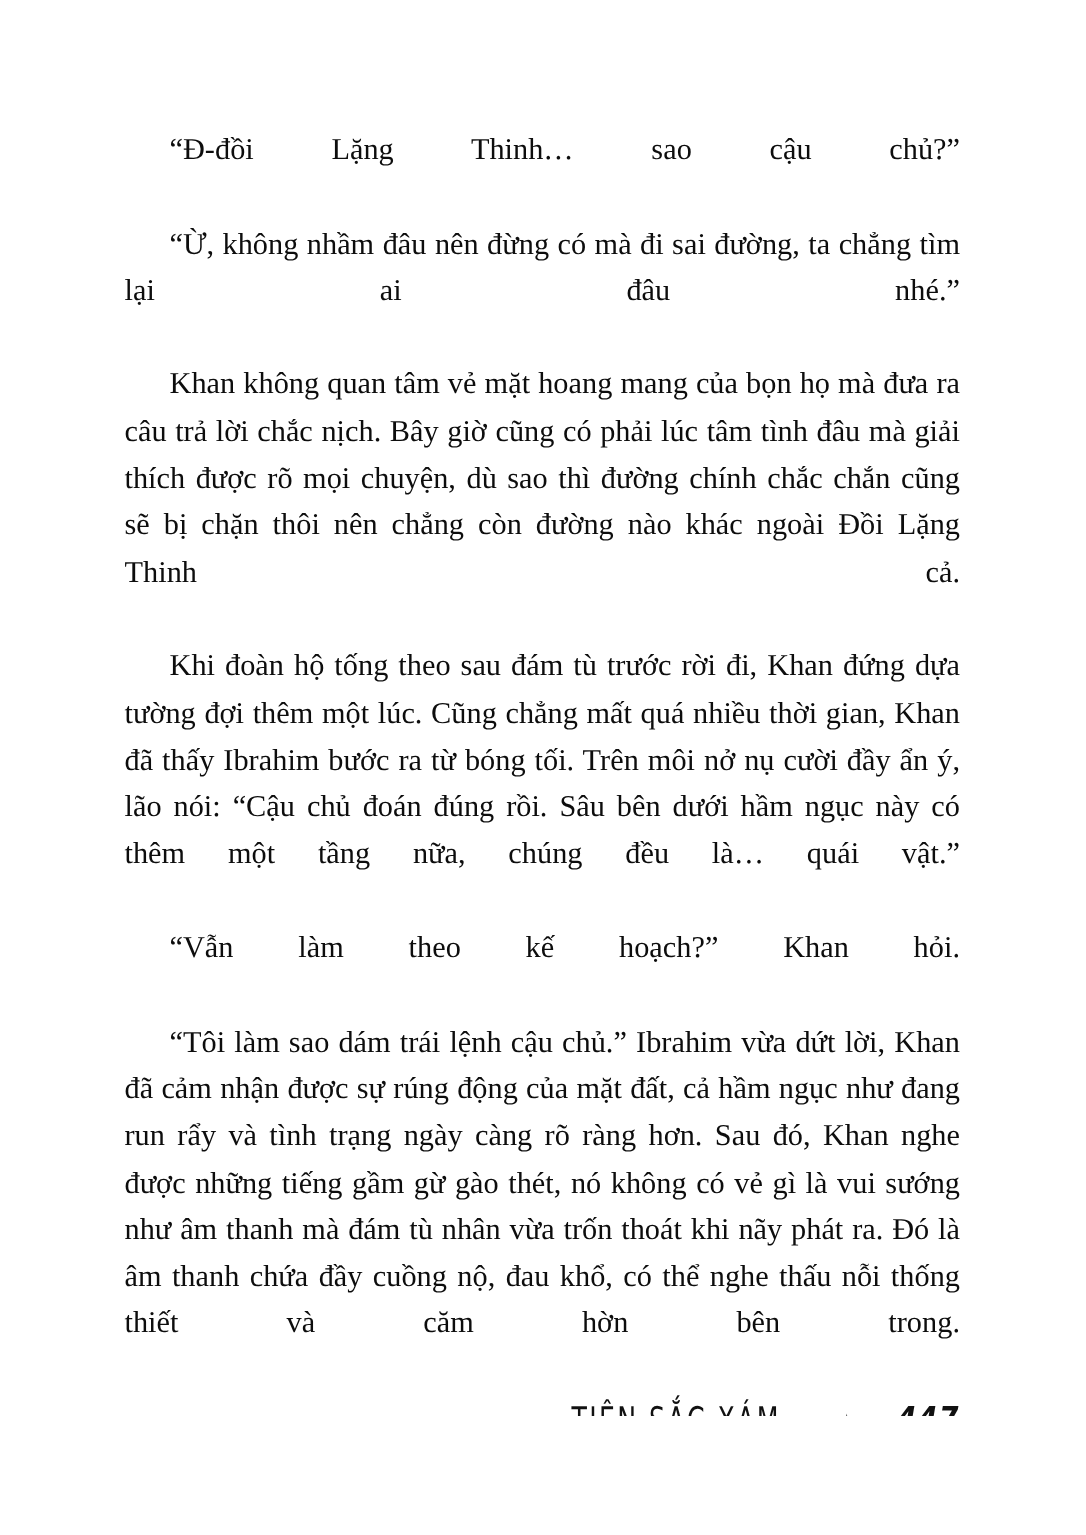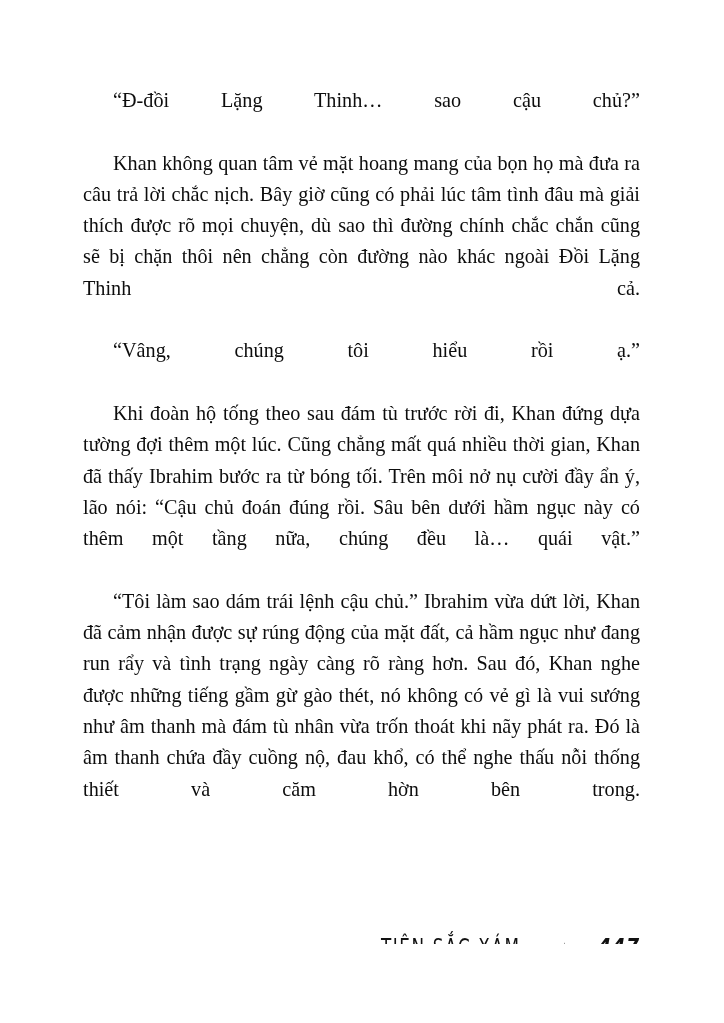--- a/index.html
+++ b/index.html
@@ -87,23 +87,24 @@
     text-align: right;
   }
 </style>
 </head>
 <body>
 
 <div class="page">
 
   <div class="text-block">
     <p class="para">“Đ-đồi Lặng Thinh… sao cậu chủ?”</p>
+    <p class="para">“Ừ, không nhầm đâu nên đừng có mà đi sai đường, ta chẳng tìm lại ai đâu nhé.”</p>
     <p class="para">Khan không quan tâm vẻ mặt hoang mang của bọn họ mà đưa ra câu trả lời chắc nịch. Bây giờ cũng có phải lúc tâm tình đâu mà giải thích được rõ mọi chuyện, dù sao thì đường chính chắc chắn cũng sẽ bị chặn thôi nên chẳng còn đường nào khác ngoài Đồi Lặng Thinh cả.</p>
-    <p class="para">“Vâng, chúng tôi hiểu rồi ạ.”</p>
     <p class="para">Khi đoàn hộ tống theo sau đám tù trước rời đi, Khan đứng dựa tường đợi thêm một lúc. Cũng chẳng mất quá nhiều thời gian, Khan đã thấy Ibrahim bước ra từ bóng tối. Trên môi nở nụ cười đầy ẩn ý, lão nói: “Cậu chủ đoán đúng rồi. Sâu bên dưới hầm ngục này có thêm một tầng nữa, chúng đều là… quái vật.”</p>
+    <p class="para">“Vẫn làm theo kế hoạch?” Khan hỏi.</p>
     <p class="para">“Tôi làm sao dám trái lệnh cậu chủ.” Ibrahim vừa dứt lời, Khan đã cảm nhận được sự rúng động của mặt đất, cả hầm ngục như đang run rẩy và tình trạng ngày càng rõ ràng hơn. Sau đó, Khan nghe được những tiếng gầm gừ gào thét, nó không có vẻ gì là vui sướng như âm thanh mà đám tù nhân vừa trốn thoát khi nãy phát ra. Đó là âm thanh chứa đầy cuồng nộ, đau khổ, có thể nghe thấu nỗi thống thiết và căm hờn bên trong.</p>
 
   </div>
 
   <div class="footer">
     <span class="footer-title">TIỆN SẮC XÁM</span>
     <span class="footer-orn">
       <svg width="17" height="17" viewBox="0 0 24 24" aria-hidden="true">
         <path d="M12 0.5 L13.4 9.0 L12 12 L10.6 9.0 Z" fill="currentColor"></path>
         <path d="M12 23.5 L13.4 15.0 L12 12 L10.6 15.0 Z" fill="currentColor"></path>

